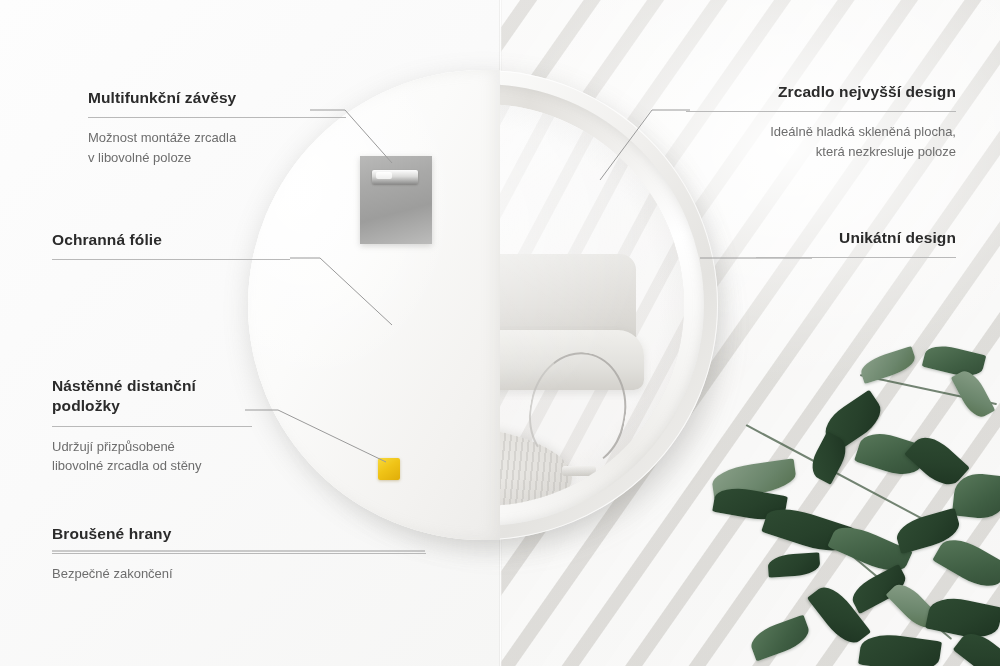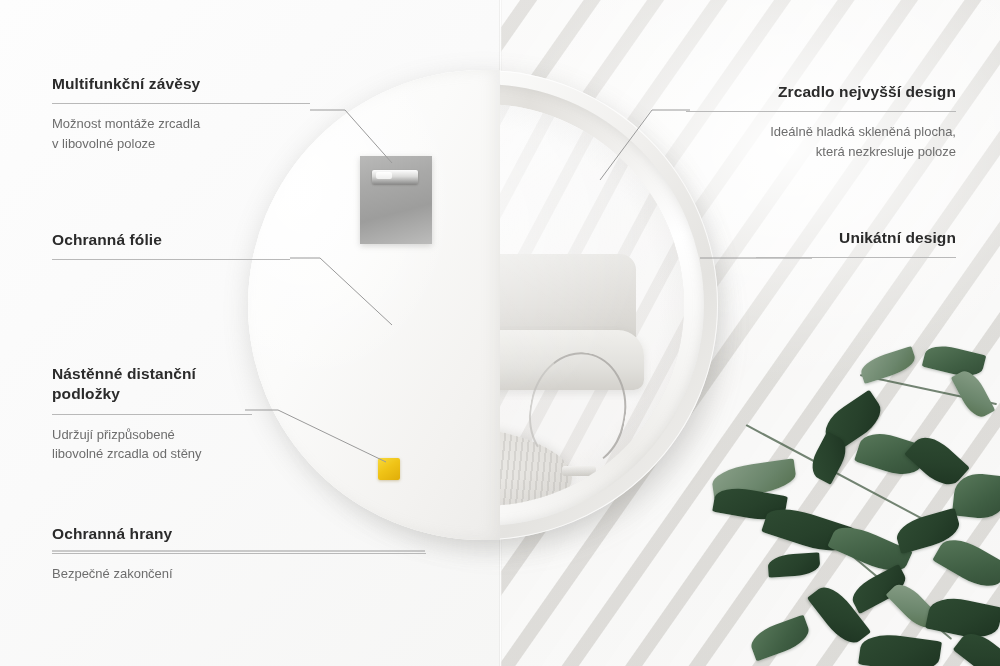--- a/index.html
+++ b/index.html
@@ -291,48 +291,48 @@
     <g stroke="#9a9a9a" stroke-width="1" fill="none">
       <path d="M310,110 L345,110 L392,163"></path>
       <path d="M290,258 L320,258 L392,325"></path>
       <path d="M245,410 L278,410 L386,462"></path>
       <path d="M52,551 L425,551"></path>
       <path d="M690,110 L652,110 L600,180"></path>
       <path d="M700,258 L812,258"></path>
     </g>
   </svg>
 
-  <div class="block left" style="top:74px; width:258px;">
+  <div class="block left" style="top:88px; width:258px;margin-left:36px;">
     <h3>Multifunkční závěsy</h3>
     <div class="rule"></div>
     <p>
       <span>Možnost montáže zrcadla</span><br>
       <span>v libovolné poloze</span>
     </p>
   </div>
 
   <div class="block left" style="top:230px; width:238px;">
     <h3>Ochranná fólie</h3>
     <div class="rule"></div>
   </div>
 
-  <div class="block left" style="top:364px; width:200px;">
+  <div class="block left" style="top:376px; width:200px;">
     <h3>
       <span>Nástěnné distanční</span><br>
       <span>podložky</span>
     </h3>
     <div class="rule"></div>
     <p>
       <span>Udržují přizpůsobené</span><br>
       <span>libovolné zrcadla od stěny</span>
     </p>
   </div>
 
   <div class="block left" style="top:524px; width:374px;">
-    <h3>Ochranná hrany</h3>
+    <h3>Broušené hrany</h3>
     <div class="rule"></div>
     <p>
       <span>Bezpečné zakončení</span>
     </p>
   </div>
 
   <div class="block right" style="top:82px; width:270px;">
     <h3>Zrcadlo nejvyšší design</h3>
     <div class="rule"></div>
     <p>

